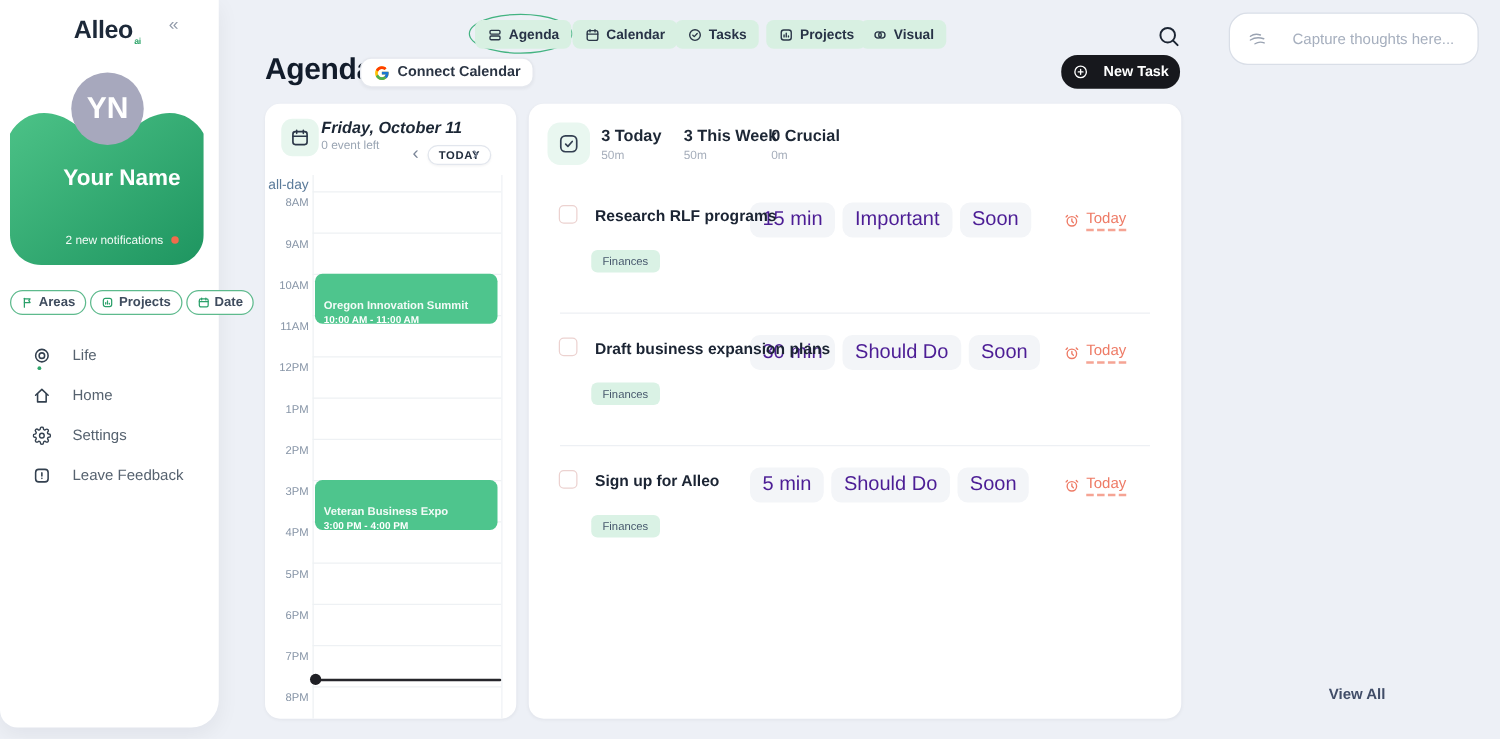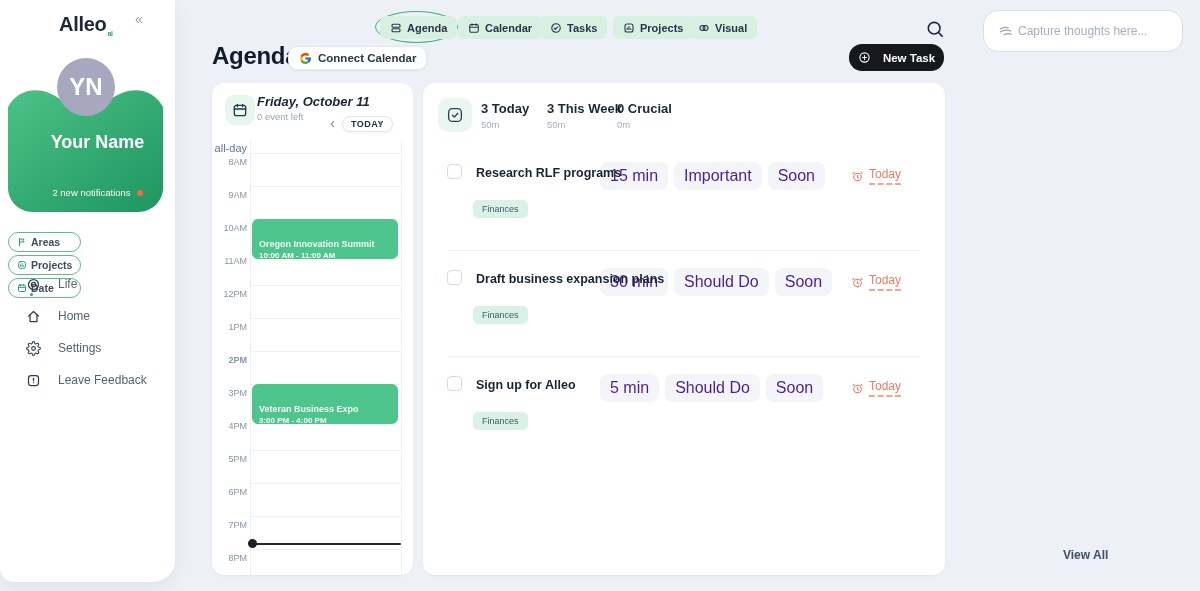--- a/index.html
+++ b/index.html
@@ -18,21 +18,21 @@
             background:#a7a8bd; color:#fff; font-size:24px; font-weight:700;
             display:flex; align-items:center; justify-content:center; z-index:3; }
   .usercard { position:absolute; left:8px; top:87px; width:179px; height:125px; z-index:2; }
   .usercard svg.wave { position:absolute; inset:0; }
   .username { position:absolute; left:0; top:45px; width:100%; text-align:center; color:#fff;
               font-size:18px; font-weight:700; z-index:4; }
   .notif { position:absolute; left:0; top:100px; width:100%; text-align:center; color:#f2fbf6;
            font-size:9.5px; z-index:4; }
   .notif .dot { display:inline-block; width:6px; height:6px; border-radius:50%; background:#f26b4c;
                 margin-left:6px; vertical-align:middle; }
-  .filters { position:absolute; left:8px; top:232px; display:flex; gap:3px;flex-direction:column; }
+  .filters { position:absolute; left:8px; top:232px; display:flex; gap:3px; }
   .filter-pill { height:20px; display:flex; align-items:center; gap:4px; padding:0 8px;
                  border:1px solid #5eba8d; border-radius:11px; background:#fff;
                  font-size:10.5px; color:#3f4c5e; font-weight:600; cursor:pointer; }
   .filter-pill .fic { color:#2ba06a; }
   .snav { position:absolute; left:26px; top:268px; display:flex; flex-direction:column; }
   .snav-item { display:flex; align-items:center; gap:17px; height:32px; color:#56626f;
                font-size:12px; cursor:pointer; position:relative; }
   .snav-item .nic { color:#33404f; }
   .life-dot { position:absolute; left:4px; top:25px; width:3px; height:3px; border-radius:50%; background:#2fa56b; }
 
@@ -40,21 +40,21 @@
   .tab { position:absolute; top:16px; height:23px; display:flex; align-items:center; gap:5px;
          padding:0 10px; background:#d8f0e2; border-radius:6px; font-size:11px; font-weight:600;
          color:#283347; cursor:pointer; z-index:2; }
   .tab .tic { color:#2a3647; }
   .tab-ring { position:absolute; left:375px; top:11px; width:83px; height:32px;
               border:1.5px solid #43b381; border-radius:50%; z-index:1; }
   .t-agenda{left:380px;} .t-calendar{left:458px;} .t-tasks{left:540px;} .t-projects{left:613px;} .t-visual{left:688px;}
   .search-btn { position:absolute; left:925px; top:19px; width:20px; height:20px; color:#1c2533; cursor:pointer; }
   .capture { position:absolute; left:983px; top:10px; width:200px; height:42px; background:#fff;
              border:1px solid #d9dee7; border-radius:15px; display:flex; align-items:center;
-             gap:4px; padding:0 14px; }
+             gap:20px; padding:0 14px; }
   .capture .cic { color:#9aa3b2; flex:0 0 auto; }
   .capture input { border:none; outline:none; background:transparent; flex:1; font-size:12px;
                    color:#5a6475; font-family:inherit; min-width:0; }
   .capture input::placeholder { color:#a6afbe; }
 
   
   .page-title { position:absolute; left:212px; top:42px; font-size:24px; font-weight:800; color:#121c2b; letter-spacing:-.3px; }
   .connect-btn { position:absolute; left:288px; top:46px; height:24px; display:flex; align-items:center;
                  gap:6px; padding:0 10px; background:#fff; border:1px solid #e5e8ee; border-radius:9px;
                  font-size:11.5px; font-weight:600; color:#2b3544; box-shadow:0 1px 3px rgba(16,24,40,.06); cursor:pointer; }
@@ -74,21 +74,21 @@
   .today-pill { position:absolute; left:130px; top:33px; height:16px; padding:0 8px; background:#fff;
                 border:1px solid #e2e6ed; border-radius:9px; font-size:9px; font-weight:700; color:#232e3e;
                 letter-spacing:.5px; display:flex; align-items:center; box-shadow:0 1px 2px rgba(16,24,40,.05); cursor:pointer; }
   .vline { position:absolute; left:38px; top:57px; width:1px; height:435px; background:#eef1f4; }
   .vline2 { position:absolute; left:189px; top:57px; width:1px; height:435px; background:#f0f2f6; }
   .allday { position:absolute; left:0; top:59px; width:35px; text-align:right; font-size:11px; color:#5b7b9a; }
   .cal-grid { position:absolute; left:0; top:70px; width:201px; height:422px; }
   .hour-row { position:absolute; left:0; width:100%; height:33px; }
   .hline { position:absolute; left:38px; right:12px; top:0; height:1px; background:#eef1f4; }
   .hlabel { position:absolute; left:0; top:4px; width:35px; text-align:right; font-size:9px; color:#8795a7; }
-  .h0{top:0;} .h1{top:33px;} .h2{top:66px;} .h3{top:99px;} .h4{top:132px;} .h5{top:165px;} .h6{top:198px;font-weight:bold;}
+  .h0{top:0;} .h1{top:33px;} .h2{top:66px;} .h3{top:99px;} .h4{top:132px;} .h5{top:165px;} .h6{top:198px;}
   .h7{top:231px;} .h8{top:264px;} .h9{top:297px;} .h10{top:330px;} .h11{top:363px;} .h12{top:396px;}
   .events-layer { position:absolute; left:40px; top:70px; width:147px; }
   .ev { position:absolute; left:0; width:146px; height:31px; background:#4ec58d; border-radius:6px;
         padding:20px 7px; overflow:hidden; cursor:pointer; }
   .ev0 { top:66px; } .ev1 { top:231px; }
   .ev-title { display:block; font-size:9px; font-weight:600; color:rgba(255,255,255,.93);
               white-space:nowrap; margin-bottom:2px; }
   .ev-time { display:block; font-size:8px; font-weight:700; color:#fff; white-space:nowrap; }
   .now-line { position:absolute; left:40px; top:460px; width:149px; height:2px; background:#26262b; border-radius:1px; }
   .now-dot { position:absolute; left:36px; top:456px; width:9px; height:9px; border-radius:50%; background:#1f1f24; }

